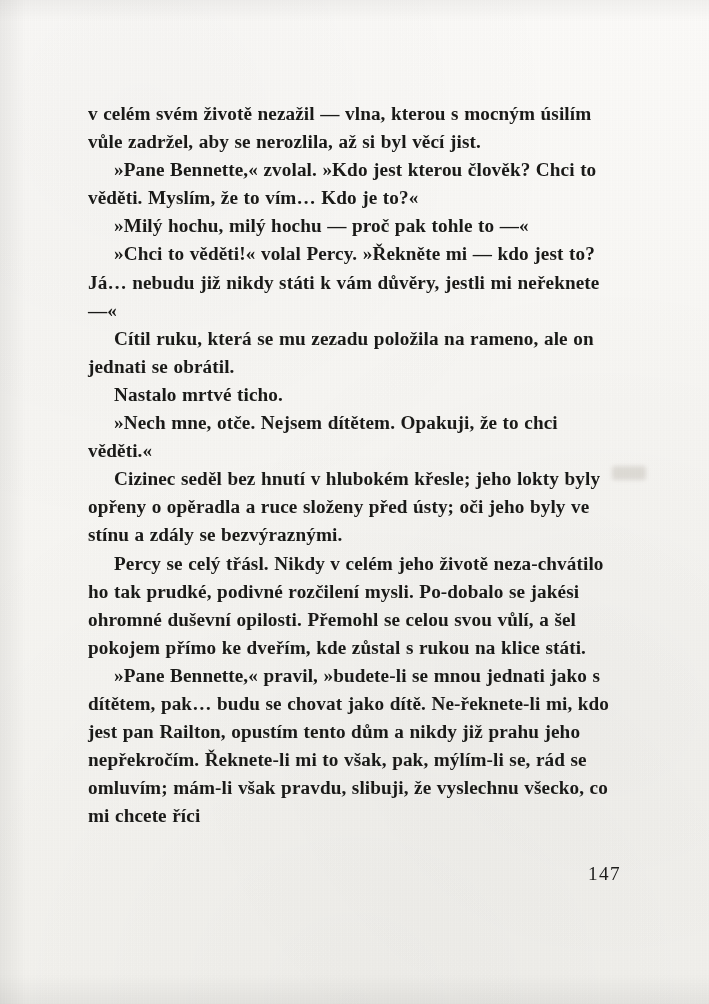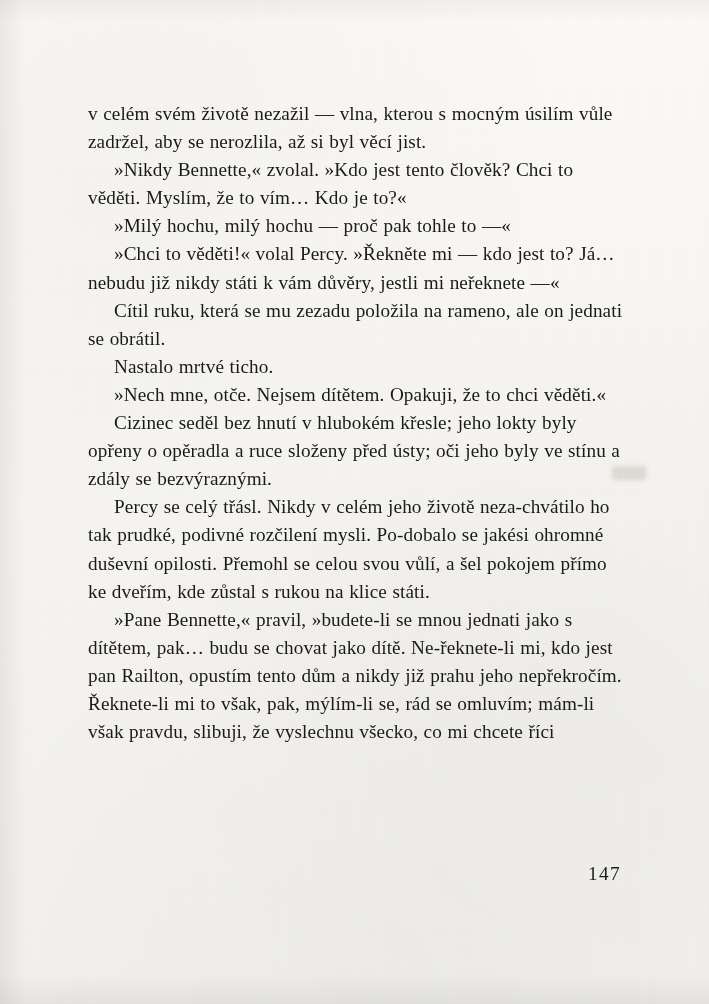--- a/index.html
+++ b/index.html
@@ -48,20 +48,21 @@
   p.para {
     margin: 0;
     font-size: 19.2px;
     line-height: 28.1px;
     color: #1a1a18;
     text-align: left;
     letter-spacing: 0.1px;
     word-spacing: 0.6px;
     text-rendering: optimizeLegibility;
     white-space: pre-wrap;
+    font-weight: bold;
   }
   p.indent {
     text-indent: 26px;
   }
 
   #folio {
     position: absolute;
     right: 88px;
     top: 862px;
     font-size: 19.2px;
@@ -105,21 +106,21 @@
 <body>
 
 <div id="page">
   <div class="edge-shade-left"></div>
   <div class="edge-shade-top"></div>
   <div class="edge-shade-bottom"></div>
   <div class="smudge"></div>
 
   <div id="text-block">
     <p class="para">v celém svém životě nezažil — vlna, kterou s mocným úsilím vůle zadržel, aby se nerozlila, až si byl věcí jist.</p>
-    <p class="para indent">»Nikdy Bennette,« zvolal. »Kdo jest tento člověk? Chci to věděti. Myslím, že to vím… Kdo je to?«</p>
+    <p class="para indent">»Pane Bennette,« zvolal. »Kdo jest kterou člověk? Chci to věděti. Myslím, že to vím… Kdo je to?«</p>
     <p class="para indent">»Milý hochu, milý hochu — proč pak tohle to —«</p>
     <p class="para indent">»Chci to věděti!« volal Percy. »Řekněte mi — kdo jest to? Já… nebudu již nikdy státi k vám důvěry, jestli mi neřeknete —«</p>
     <p class="para indent">Cítil ruku, která se mu zezadu položila na rameno, ale on jednati se obrátil.</p>
     <p class="para indent">Nastalo mrtvé ticho.</p>
     <p class="para indent">»Nech mne, otče. Nejsem dítětem. Opakuji, že to chci věděti.«</p>
     <p class="para indent">Cizinec seděl bez hnutí v hlubokém křesle; jeho lokty byly opřeny o opěradla a ruce složeny před ústy; oči jeho byly ve stínu a zdály se bezvýraznými.</p>
     <p class="para indent">Percy se celý třásl. Nikdy v celém jeho životě neza-chvátilo ho tak prudké, podivné rozčilení mysli. Po-dobalo se jakési ohromné duševní opilosti. Přemohl se celou svou vůlí, a šel pokojem přímo ke dveřím, kde zůstal s rukou na klice státi.</p>
     <p class="para indent">»Pane Bennette,« pravil, »budete-li se mnou jednati jako s dítětem, pak… budu se chovat jako dítě. Ne-řeknete-li mi, kdo jest pan Railton, opustím tento dům a nikdy již prahu jeho nepřekročím. Řeknete-li mi to však, pak, mýlím-li se, rád se omluvím; mám-li však pravdu, slibuji, že vyslechnu všecko, co mi chcete říci</p>
   </div>
 

